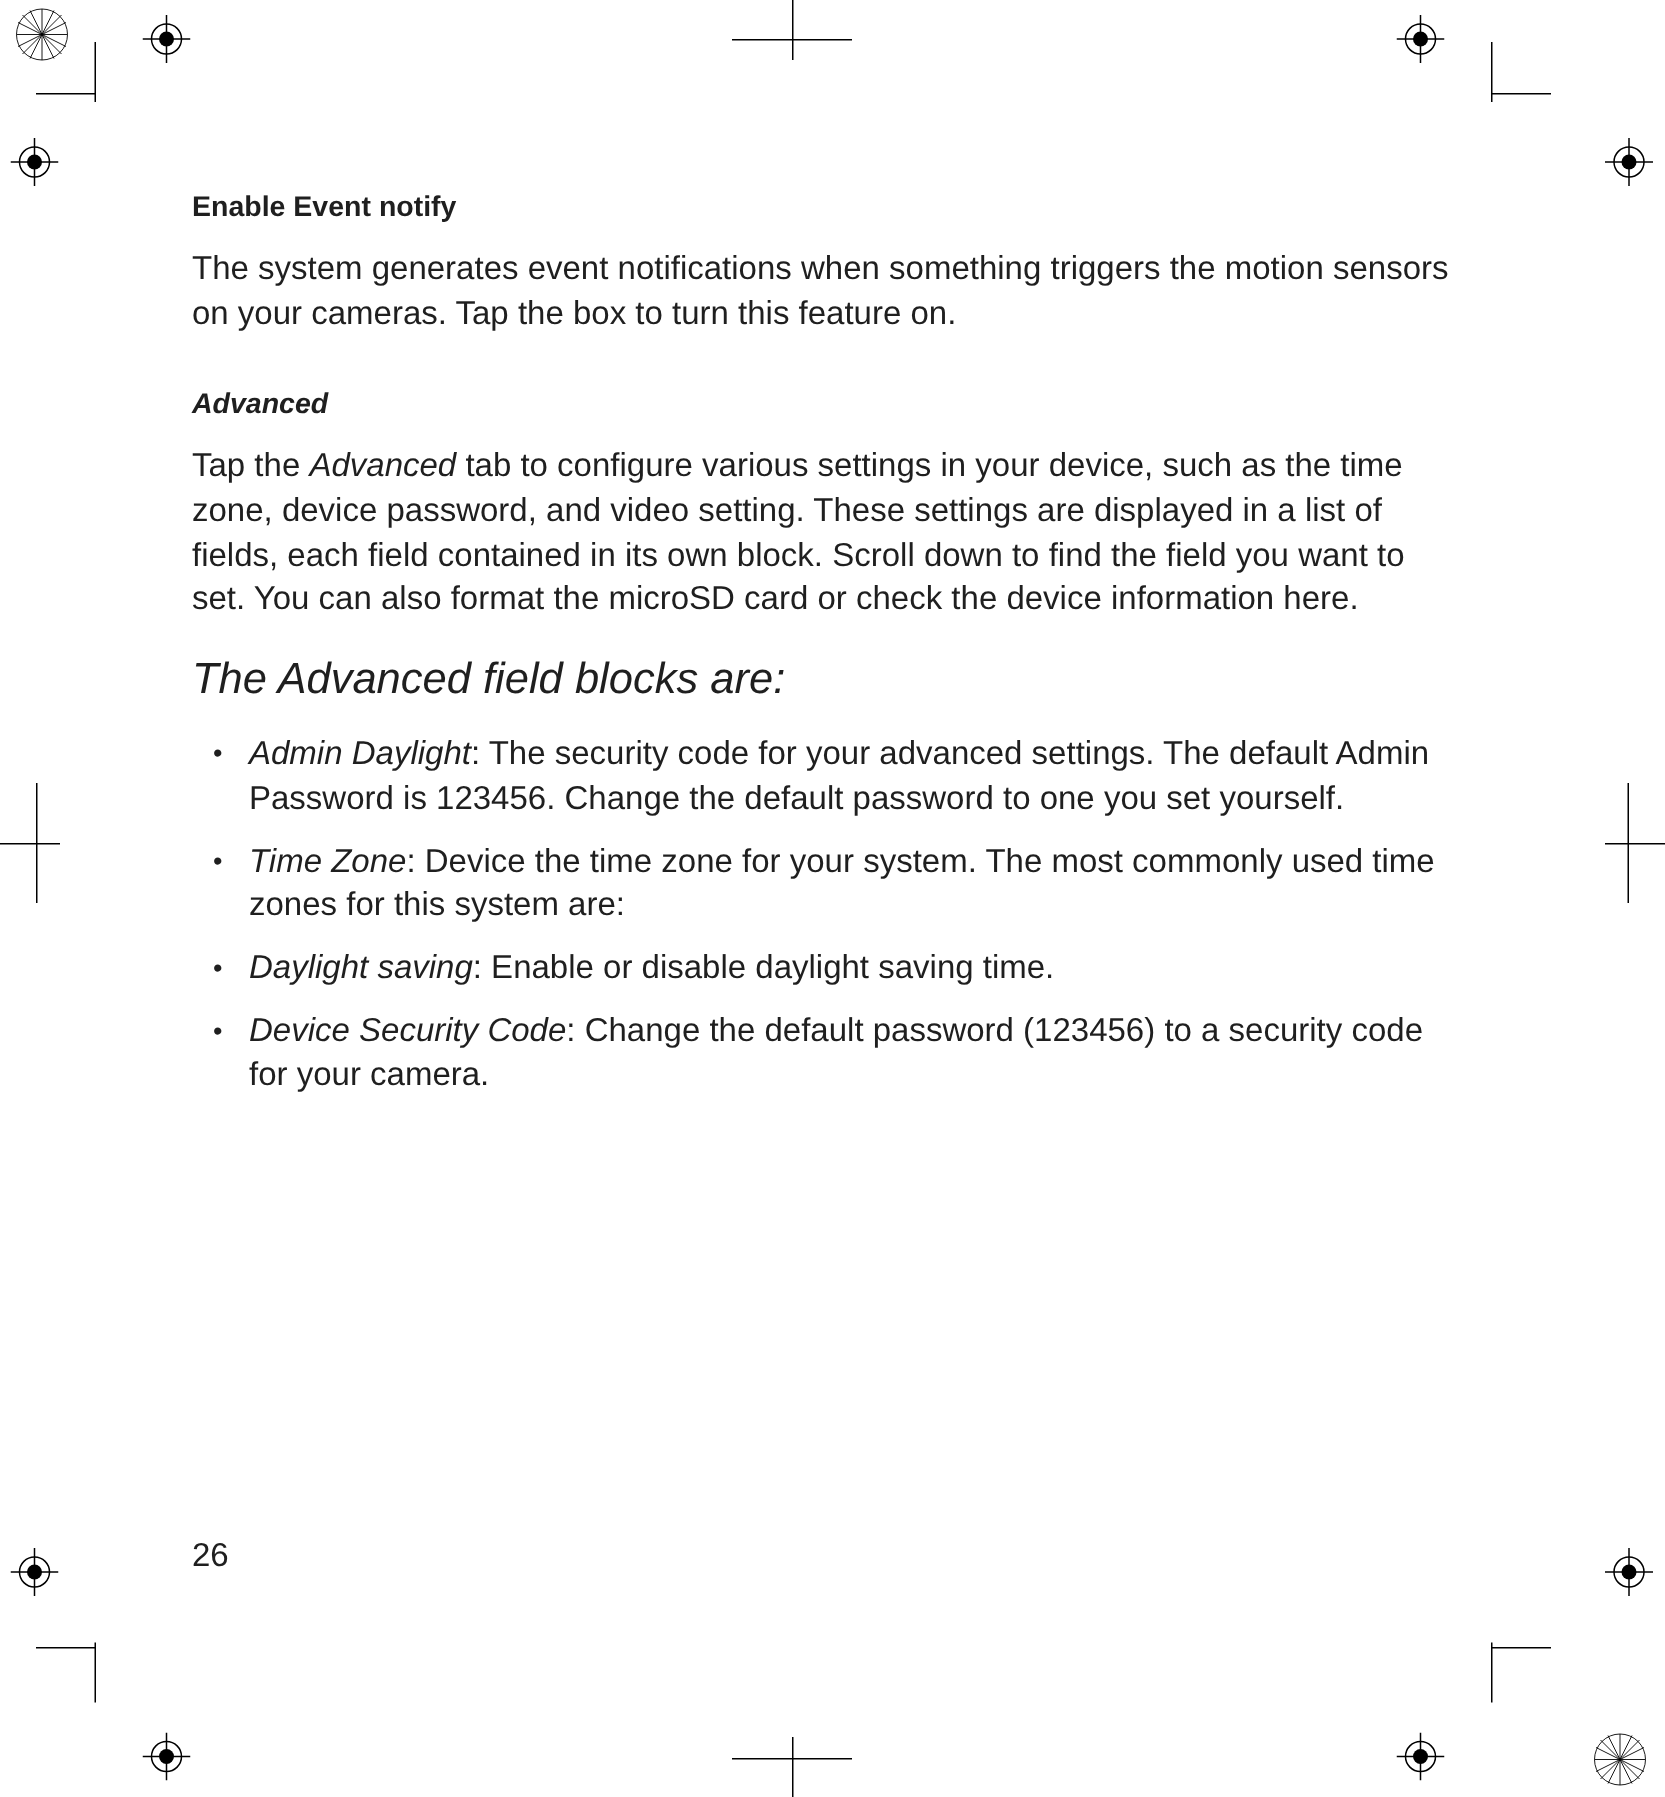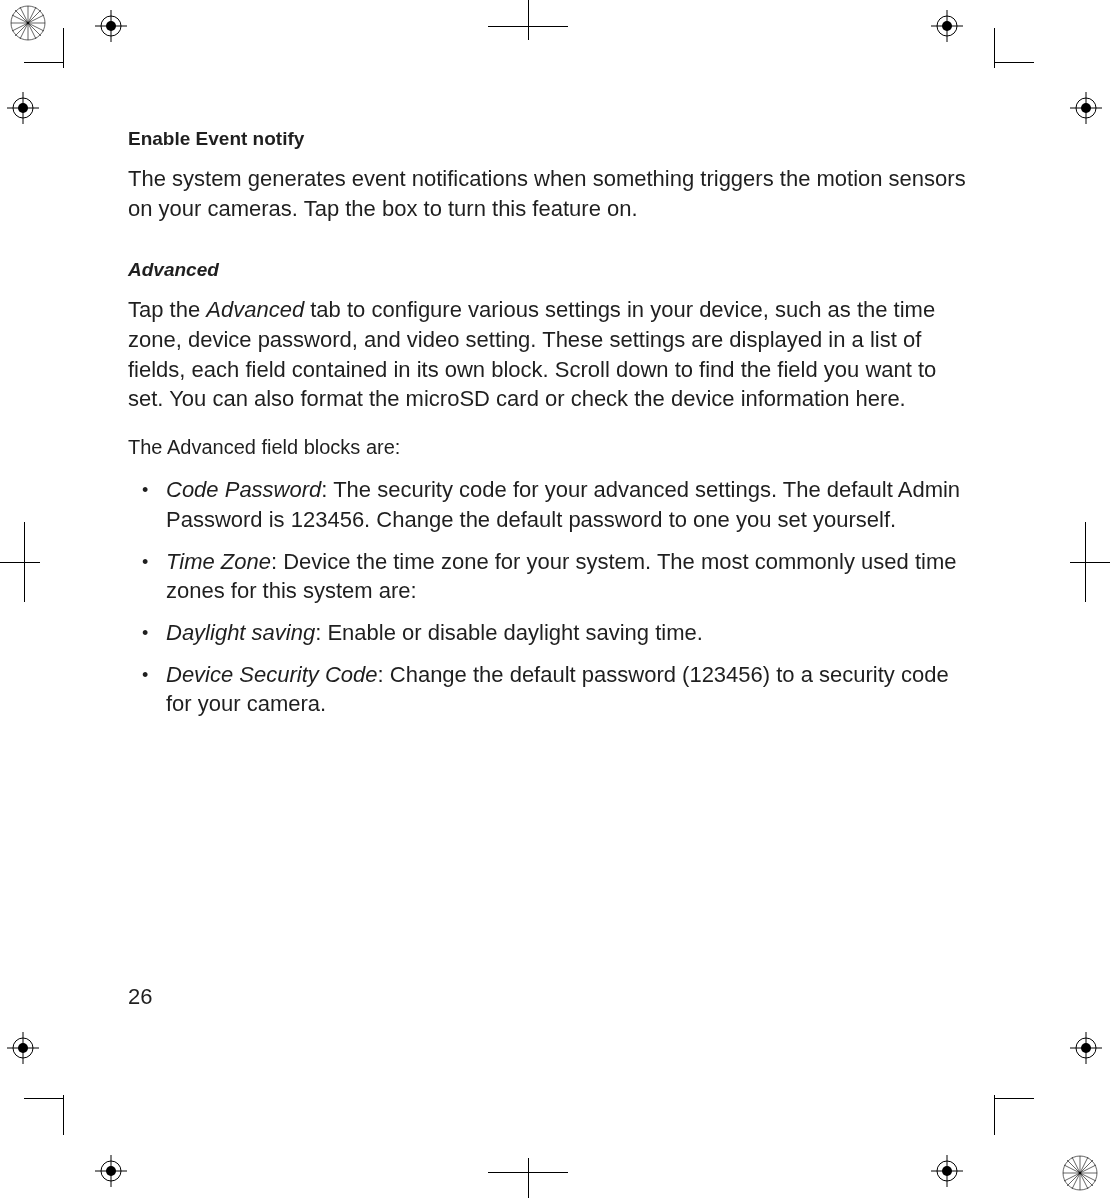--- a/index.html
+++ b/index.html
@@ -45,23 +45,24 @@
     font-style: italic;
     font-size: 19px;
     margin: 36px 0 14px 0;
   }
   p.body {
     font-size: 22px;
     line-height: 1.35;
     margin: 0 0 16px 0;
   }
   p.lead {
-    font-size: 20px;
+    font-size: 29px;
     line-height: 1.35;
     margin: 20px 0 14px 0;
+    font-style: italic;
   }
   ul.bullets {
     list-style: none;
     padding: 0;
     margin: 0;
   }
   ul.bullets > li {
     position: relative;
     padding-left: 38px;
     font-size: 22px;
@@ -93,21 +94,21 @@
     content: "—";
     position: absolute;
     left: 6px;
     top: 0;
     font-size: 15px;
     line-height: 30px;
   }
   .page-num {
     position: absolute;
     left: 128px;
-    top: 984px;
+    top: 1024px;
     font-size: 22px;
   }
 </style>
 </head>
 <body>
 
 <div class="fan" style="left:10px; top:5px;">
   <svg viewBox="0 0 36 36">
       <g stroke="#000" stroke-width="0.6" fill="none">
         <circle cx="18" cy="18" r="17"></circle>
@@ -229,21 +230,21 @@
   <p class="body">The system generates event notifications when something triggers the motion sensors on your cameras. Tap the box to turn this feature on.</p>
 
   <div class="h-adv">Advanced</div>
   <p class="body">
     <span>Tap the </span><span class="term">Advanced</span><span> tab to configure various settings in your device, such as the time zone, device password, and video setting. These settings are displayed in a list of fields, each field contained in its own block. Scroll down to find the field you want to set. You can also format the microSD card or check the device information here.</span>
   </p>
   <p class="lead">The Advanced field blocks are:</p>
 
   <ul class="bullets">
     <li>
-      <span class="term">Code Password</span><span>: The security code for your advanced settings. The default Admin Password is 123456. Change the default password to one you set yourself.</span>
+      <span class="term">Admin Daylight</span><span>: The security code for your advanced settings. The default Admin Password is 123456. Change the default password to one you set yourself.</span>
     </li>
     <li>
       <span class="term">Time Zone</span><span>: Device the time zone for your system. The most commonly used time zones for this system are:</span>
     </li>
     <li>
       <span class="term">Daylight saving</span><span>:  Enable or disable daylight saving time.</span>
     </li>
     <li>
       <span class="term">Device Security Code</span><span>: Change the default password (123456) to a security code for your camera.</span>
     </li>

